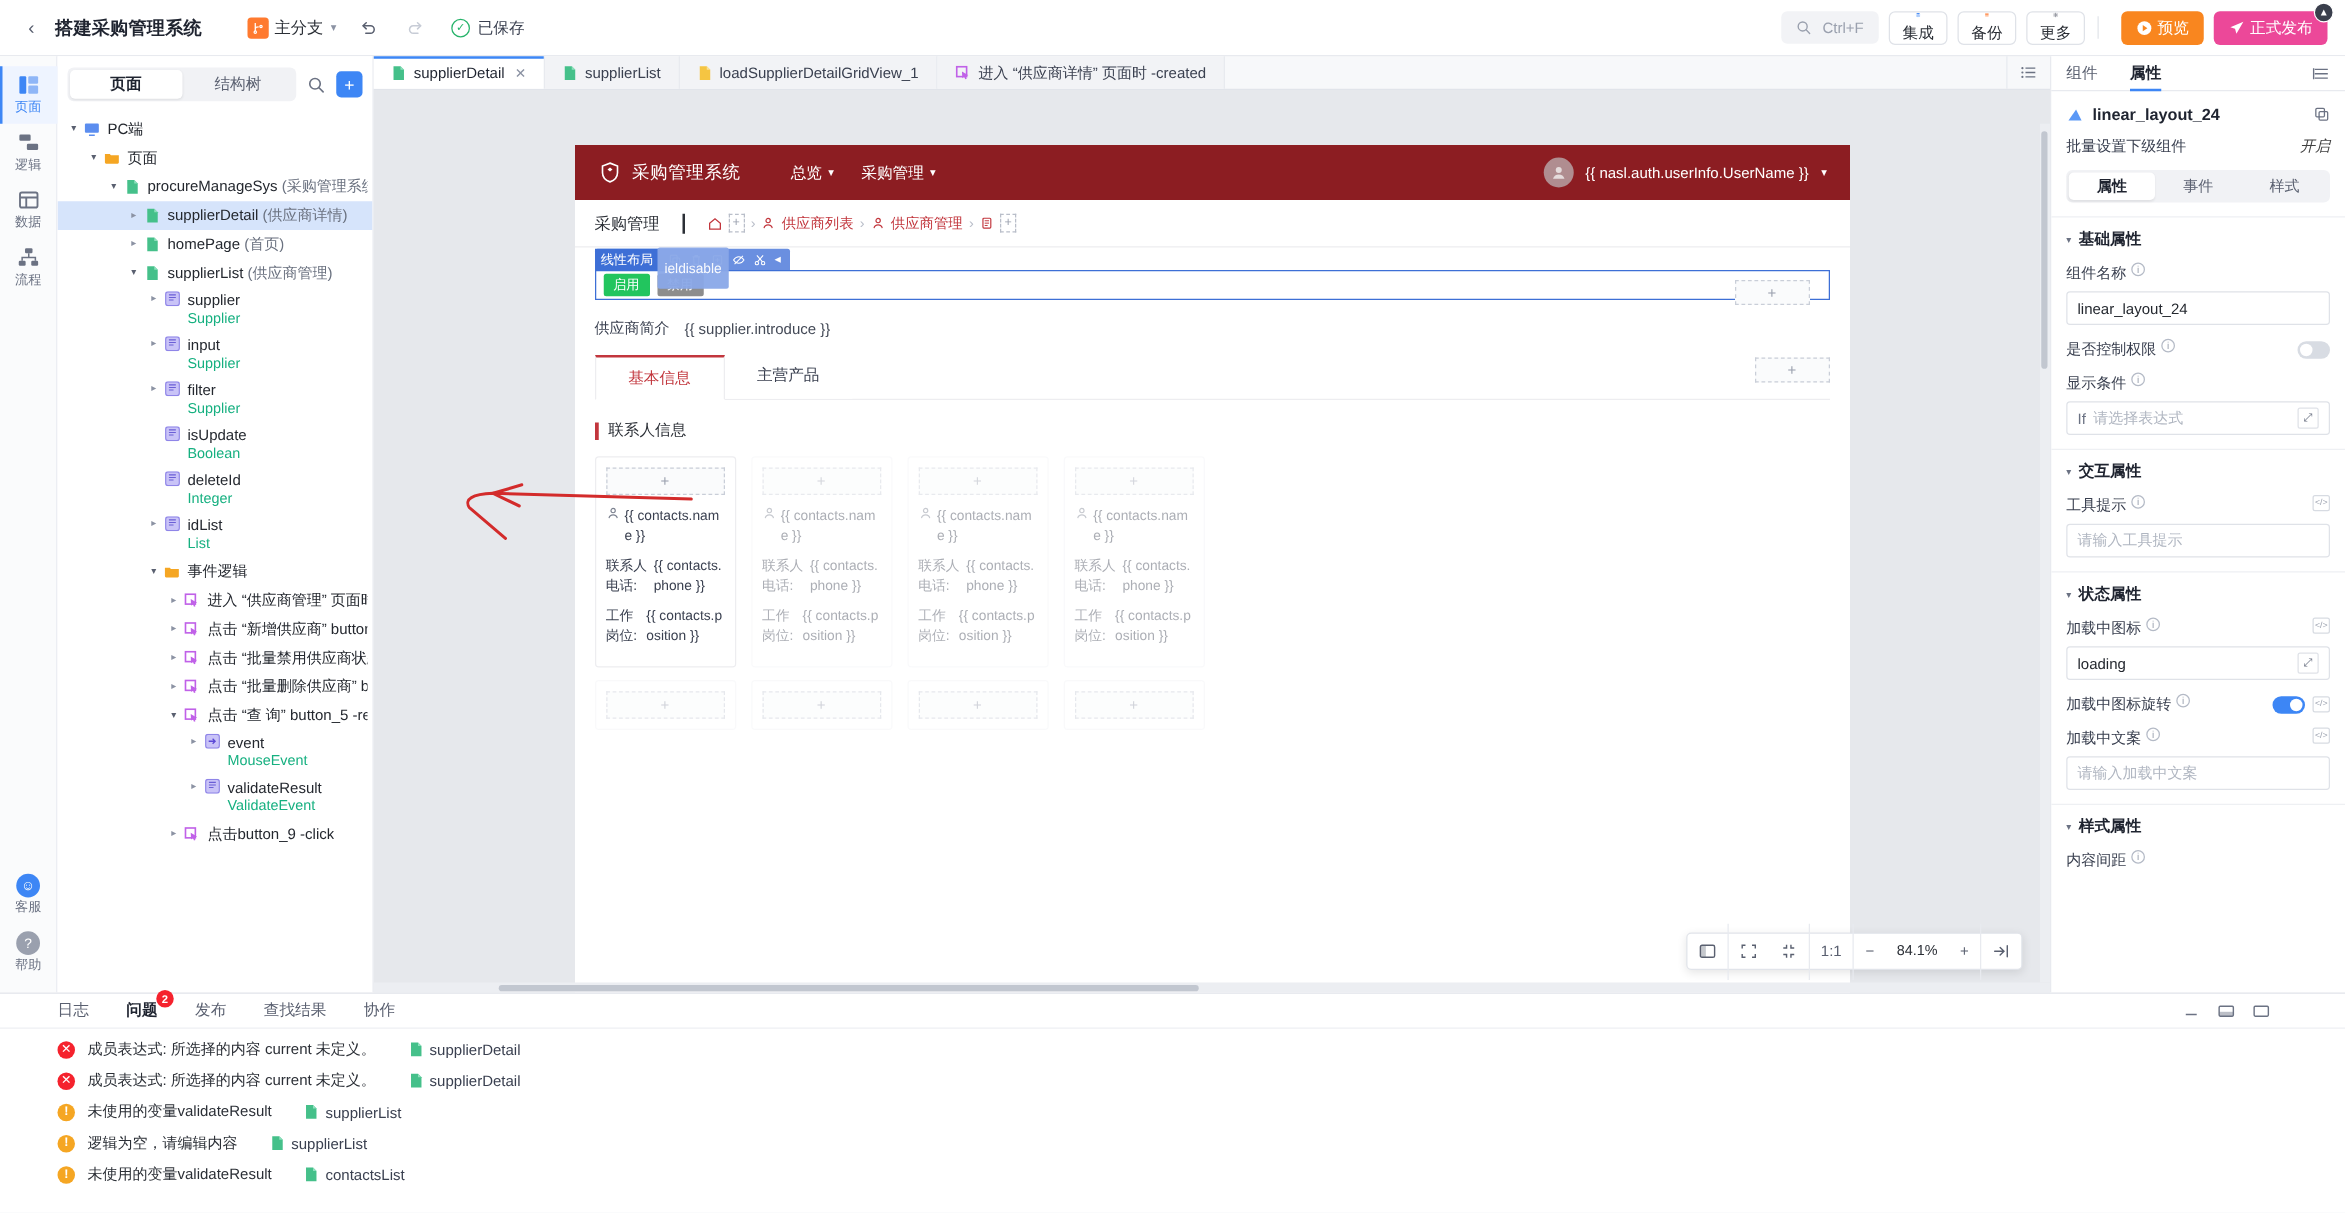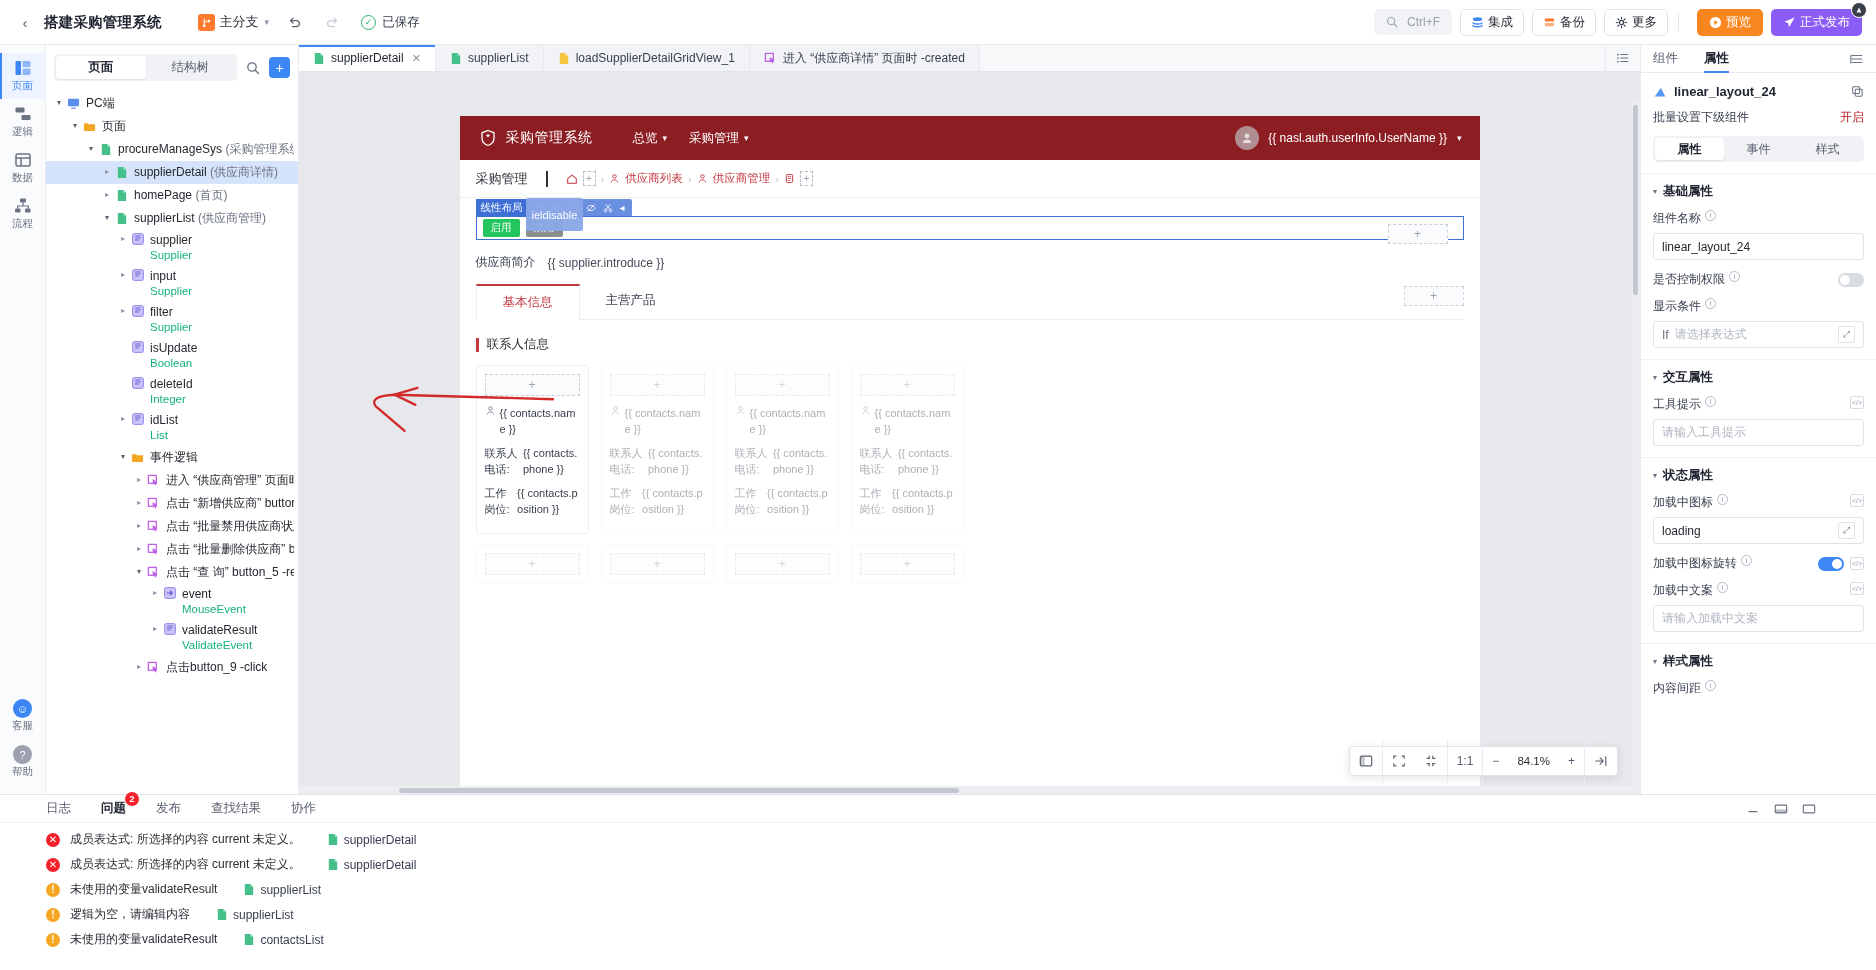--- a/index.html
+++ b/index.html
@@ -47,29 +47,29 @@
   }
   .saved-text { font-size: 12.5px; color:#3a4050; }
   .spacer { flex: 1; }
   .searchbox {
     display:flex; align-items:center; gap: 9px; background: #f2f3f6; border-radius: 5px;
     height: 26px; padding: 0 12px; color: #9aa0ae; font-size: 12px; cursor: text;
   }
   .btn-out {
     display:flex; align-items:center; gap:4px; height: 27px; padding: 0 10px;
     border: 1px solid #dfe2e8; border-radius: 5px; margin-left: 8px;
-    font-size: 12.5px; color:#2b2f36; background:#fff; cursor:pointer;
+    font-size: 12.5px; color:#2b2f36; background:#fff; cursor:pointer;flex-direction:column;
   }
   .divider-v { width:1px; height: 18px; background:#e2e5ea; margin: 0 10px; }
   .btn-solid {
     display:flex; align-items:center; gap:4px; height: 27px; padding: 0 12px;
     border-radius: 5px; margin-left: 8px; font-size: 12.5px; color:#fff; cursor:pointer;
   }
   .btn-preview { background:#f9861f; }
-  .btn-publish { background:#8b5cf6; position: relative; }
+  .btn-publish { background:#ec4899; position: relative; }
   .publish-badge {
     position:absolute; right:-5px; top:-7px; width:16px; height:16px; border-radius:50%;
     background:#3a3f4c; border:1.5px solid #fff; display:flex; align-items:center; justify-content:center;
     color:#fff; font-size:8px;
   }
 
   
   .mainrow { flex: 1; display: flex; min-height: 0; }
 
   
@@ -272,21 +272,21 @@
   .rp-tabs { height:28px; display:flex; align-items:center; border-bottom:1px solid #e8eaef; padding: 0 12px; gap: 26px; }
   .rp-tab { font-size:12.5px; color:#5a6070; cursor:pointer; height:28px; display:flex; align-items:center; position:relative; }
   .rp-tab.active { color:#1f2430; font-weight:600; }
   .rp-tab.active::after { content:""; position:absolute; left:0; right:0; bottom:0; height:2px; background:#3d86f5; }
   .rp-collapse { margin-left:auto; color:#6b7283; cursor:pointer; }
   .rp-head { padding: 11px 12px 0 12px; }
   .rp-name { display:flex; align-items:center; gap:7px; }
   .rp-name-txt { font-size:13px; font-weight:700; color:#1f2430; }
   .rp-copy { margin-left:auto; color:#6b7283; cursor:pointer; font-size:12px; }
   .rp-batch { display:flex; align-items:center; margin-top:10px; font-size:12px; color:#3a4050; }
-  .rp-batch .link { margin-left:auto; color:#b91c1c; cursor:pointer; }
+  .rp-batch .link { margin-left:auto; color:#404040; cursor:pointer;font-style:italic; }
   .rp-seg { display:flex; background:#f1f2f5; border-radius:5px; height:26px; padding:2px; margin-top:10px; }
   .rp-seg-item { flex:1; display:flex; align-items:center; justify-content:center; font-size:12px; border-radius:4px; color:#5a6070; cursor:pointer; }
   .rp-seg-item.active { background:#fff; color:#1f2430; font-weight:600; box-shadow:0 1px 2px rgba(0,0,0,.07); }
   .rp-sec { border-top:1px solid #eef0f3; margin-top:11px; padding: 9px 12px 0 12px; }
   .rp-sec-title { display:flex; align-items:center; gap:6px; font-size:12.5px; font-weight:700; color:#1f2430; }
   .rp-sec-title .tri { color:#6b7283; font-size:8px; }
   .rp-field { margin-top: 10px; }
   .rp-label { display:flex; align-items:flex-start; gap:4px; font-size:12px; color:#3a4050; }
   .rp-label .info { width:11px;height:11px;border:1px solid #b4bac6;border-radius:50%;color:#9aa0ae;font-size:8px;display:flex;align-items:center;justify-content:center; }
   .rp-label .right { margin-left:auto; display:flex; gap:6px; align-items:center; }

